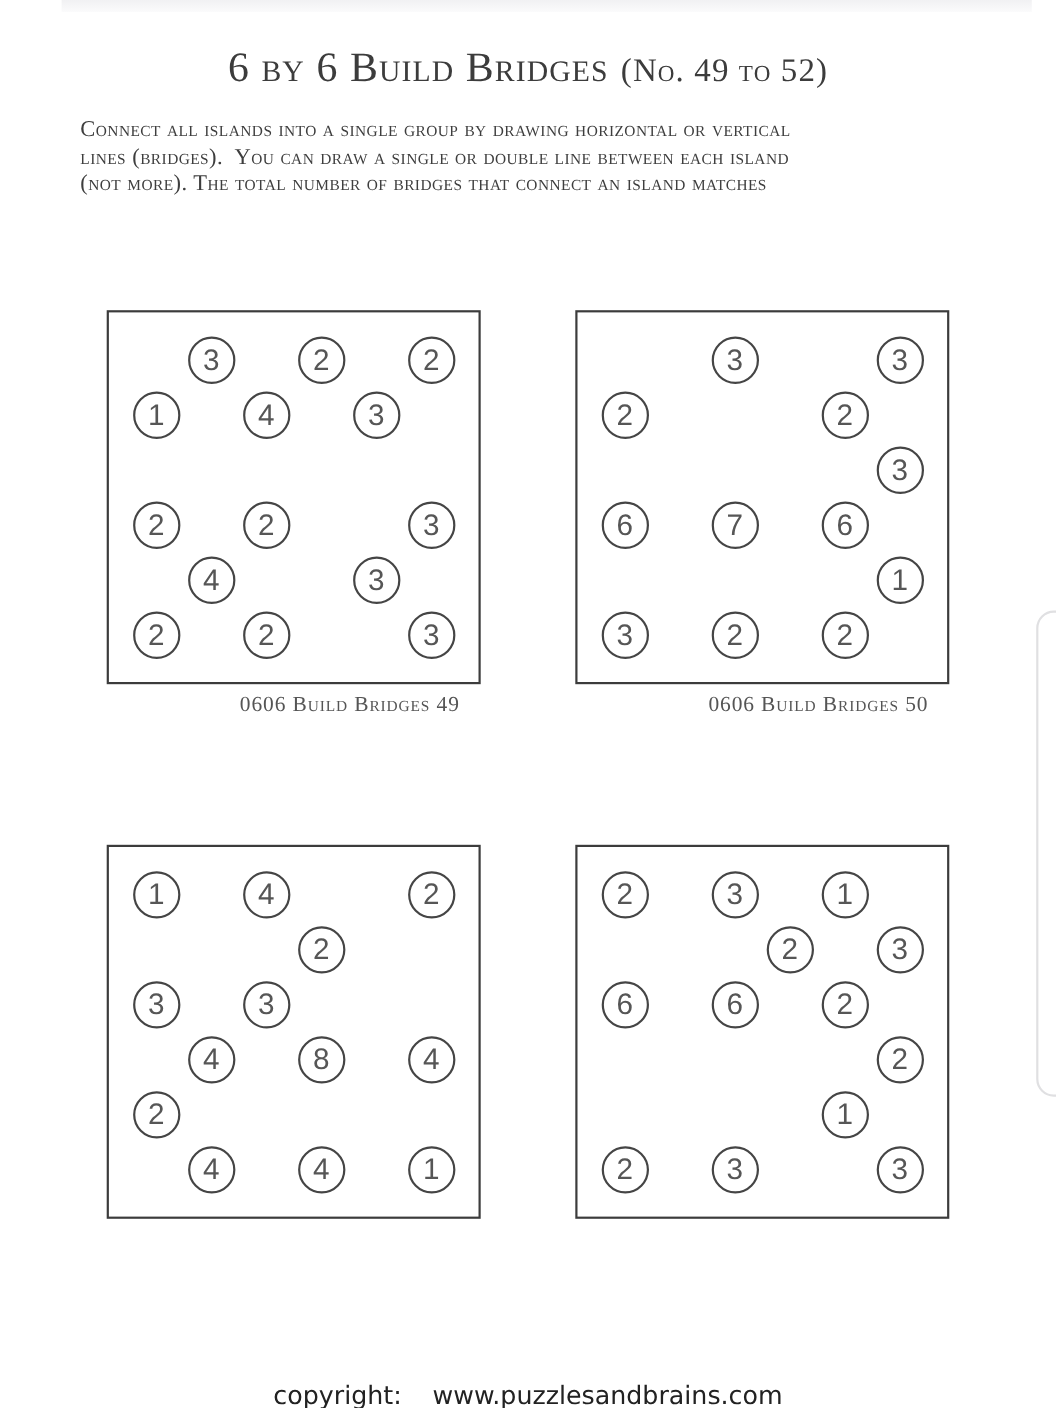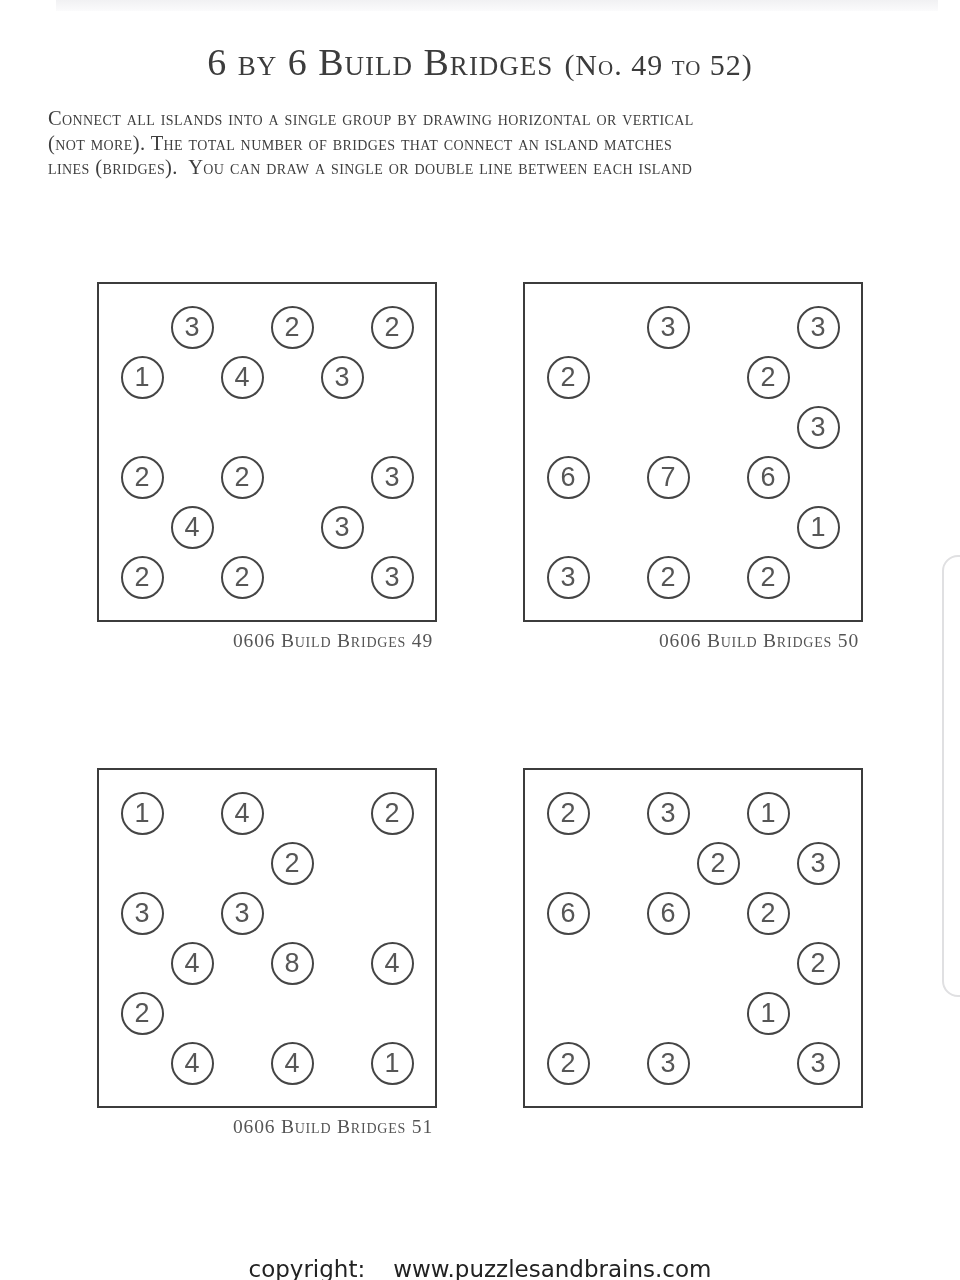--- a/index.html
+++ b/index.html
@@ -22,21 +22,21 @@
     position: absolute; top: 40px; left: 0; width: 960px;
     text-align: center; color: #3c3c3c;
     font-variant: small-caps; letter-spacing: 1px;
     white-space: nowrap;
   }
   .title .main { font-size: 38px; }
   .title .sub  { font-size: 30px; margin-left: 6px; }
 
   
   .instructions {
-    position: absolute; left: 48px; top: 106px;
+    position: absolute; left: 73px; top: 106px;
     color: #3e3e3e; font-variant: small-caps;
     font-size: 20.5px; line-height: 24.6px; letter-spacing: 0.4px;
   }
   .instructions div { white-space: pre; }
 
   
   .puzzle { position: absolute; width: 340px; height: 382px; }
   .p49 { left: 97px;  top: 282px; }
   .p50 { left: 523px; top: 282px; }
   .p51 { left: 97px;  top: 768px; }
@@ -54,21 +54,21 @@
     width: 43px; height: 43px;
     box-sizing: border-box;
     border: 2.5px solid #454545;
     border-radius: 50%;
     background: #ffffff;
     display: flex; align-items: center; justify-content: center;
     font-family: "Liberation Sans", sans-serif;
     font-size: 27px; color: #565656;
   }
   .caption {
-    position: absolute; top: 348px; left: 66px; width: 340px;
+    position: absolute; top: 348px; left: 51px; width: 340px;
     text-align: center;
     font-variant: small-caps; letter-spacing: 0.8px;
     font-size: 19.5px; color: #555555;
     white-space: nowrap;
   }
 
   
   .scroll-handle {
     position: absolute; left: 942px; top: 555px;
     width: 40px; height: 442px;
@@ -89,22 +89,22 @@
 
 <div class="top-band"></div>
 
 <div class="title">
   <span class="main">6 by 6 Build Bridges</span>
   <span class="sub">(No. 49 to 52)</span>
 </div>
 
 <div class="instructions">
   <div>Connect all islands into a single group by drawing horizontal or vertical</div>
+  <div>lines (bridges).  You can draw a single or double line between each island</div>
   <div>(not more). The total number of bridges that connect an island matches</div>
-  <div>lines (bridges).  You can draw a single or double line between each island</div>
 </div>
 
 <div class="puzzle p49">
   <div class="board">
       <div class="island" style="left: 71.5px; top: 21.5px;">3</div>
       <div class="island" style="left: 171.5px; top: 21.5px;">2</div>
       <div class="island" style="left: 271.5px; top: 21.5px;">2</div>
       <div class="island" style="left: 21.5px; top: 71.5px;">1</div>
       <div class="island" style="left: 121.5px; top: 71.5px;">4</div>
       <div class="island" style="left: 221.5px; top: 71.5px;">3</div>
@@ -147,21 +147,20 @@
       <div class="island" style="left: 21.5px; top: 121.5px;">3</div>
       <div class="island" style="left: 121.5px; top: 121.5px;">3</div>
       <div class="island" style="left: 71.5px; top: 171.5px;">4</div>
       <div class="island" style="left: 171.5px; top: 171.5px;">8</div>
       <div class="island" style="left: 271.5px; top: 171.5px;">4</div>
       <div class="island" style="left: 21.5px; top: 221.5px;">2</div>
       <div class="island" style="left: 71.5px; top: 271.5px;">4</div>
       <div class="island" style="left: 171.5px; top: 271.5px;">4</div>
       <div class="island" style="left: 271.5px; top: 271.5px;">1</div>
     </div>
-  <div class="caption">0606 Build Bridges 51</div>
 </div>
 
 <div class="puzzle p52">
   <div class="board">
       <div class="island" style="left: 21.5px; top: 21.5px;">2</div>
       <div class="island" style="left: 121.5px; top: 21.5px;">3</div>
       <div class="island" style="left: 221.5px; top: 21.5px;">1</div>
       <div class="island" style="left: 171.5px; top: 71.5px;">2</div>
       <div class="island" style="left: 271.5px; top: 71.5px;">3</div>
       <div class="island" style="left: 21.5px; top: 121.5px;">6</div>

